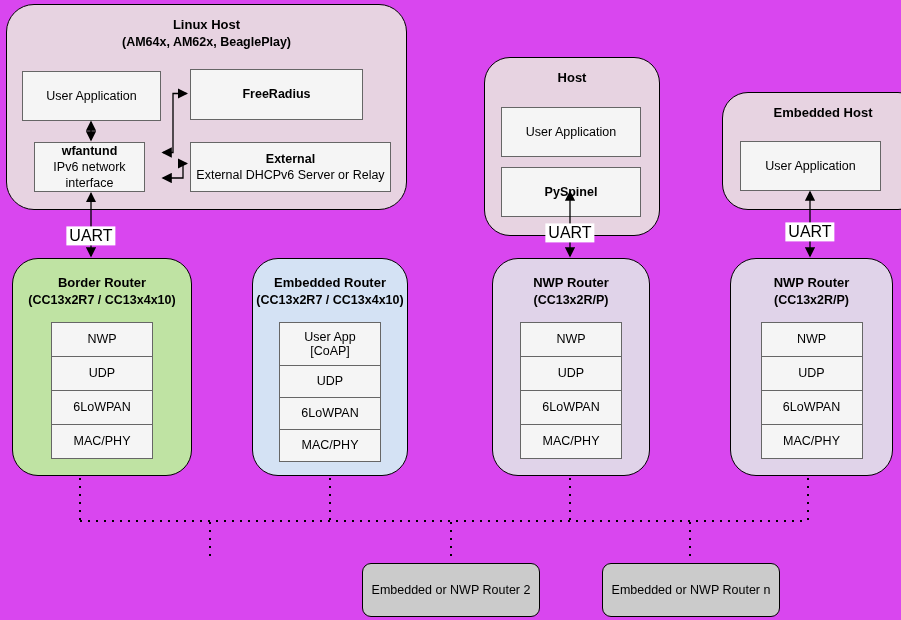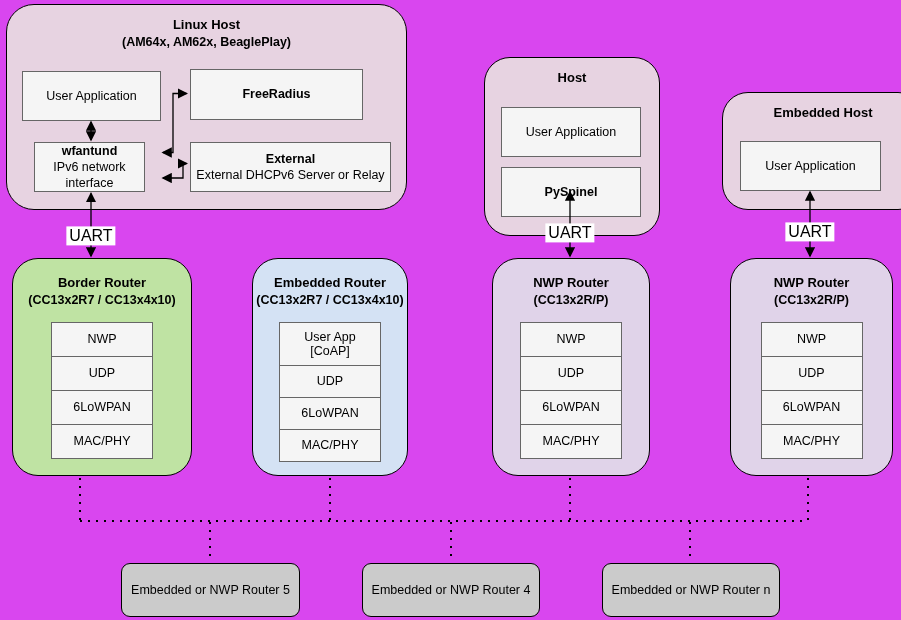--- a/index.html
+++ b/index.html
@@ -118,25 +118,22 @@
     <div class="box-title" style="padding-top:16px;">NWP Router</div>
     <div class="box-subtitle">(CC13x2R/P)</div>
     <div class="stack">
       <div class="cell">NWP</div>
       <div class="cell">UDP</div>
       <div class="cell">6LoWPAN</div>
       <div class="cell">MAC/PHY</div>
     </div>
   </div>
 
-  <div class="leaf-box" style="left:121px;width:179px;">
-    <span>Embedded or NWP Router 5</span>
-  </div>
   <div class="leaf-box" style="left:362px;width:178px;">
-    <span>Embedded or NWP Router 4</span>
+    <span>Embedded or NWP Router 2</span>
   </div>
   <div class="leaf-box" style="left:602px;width:178px;">
     <span>Embedded or NWP Router n</span>
   </div>
 
   <svg id="connectors" width="901" height="620" viewBox="0 0 901 620">
     <defs>
       <marker id="arr" viewBox="0 0 10 10" refX="8.5" refY="5" markerWidth="8" markerHeight="8" orient="auto-start-reverse">
         <path d="M0,0 L10,5 L0,10 z" fill="#000"></path>
       </marker>

